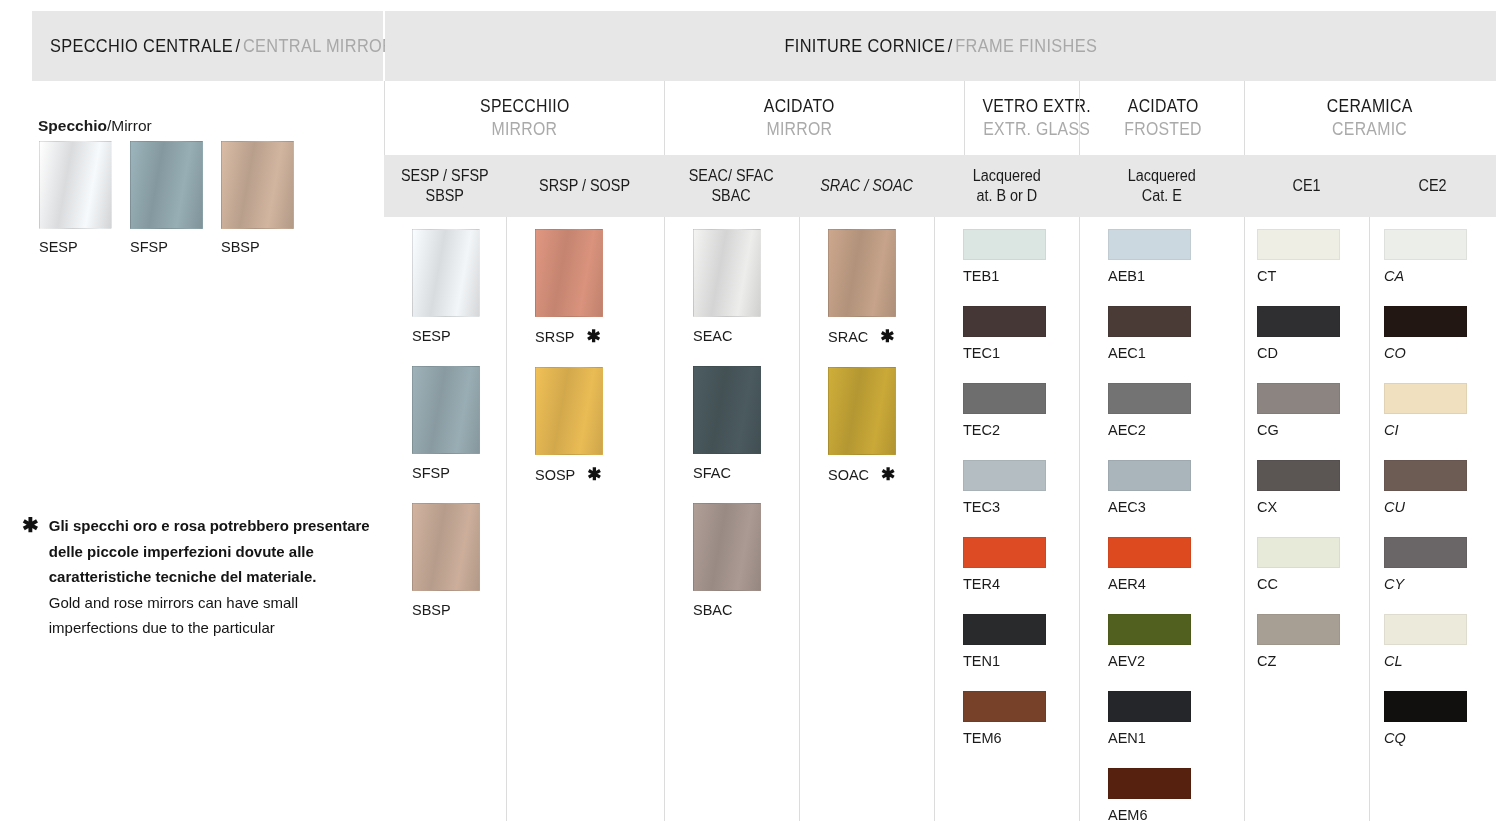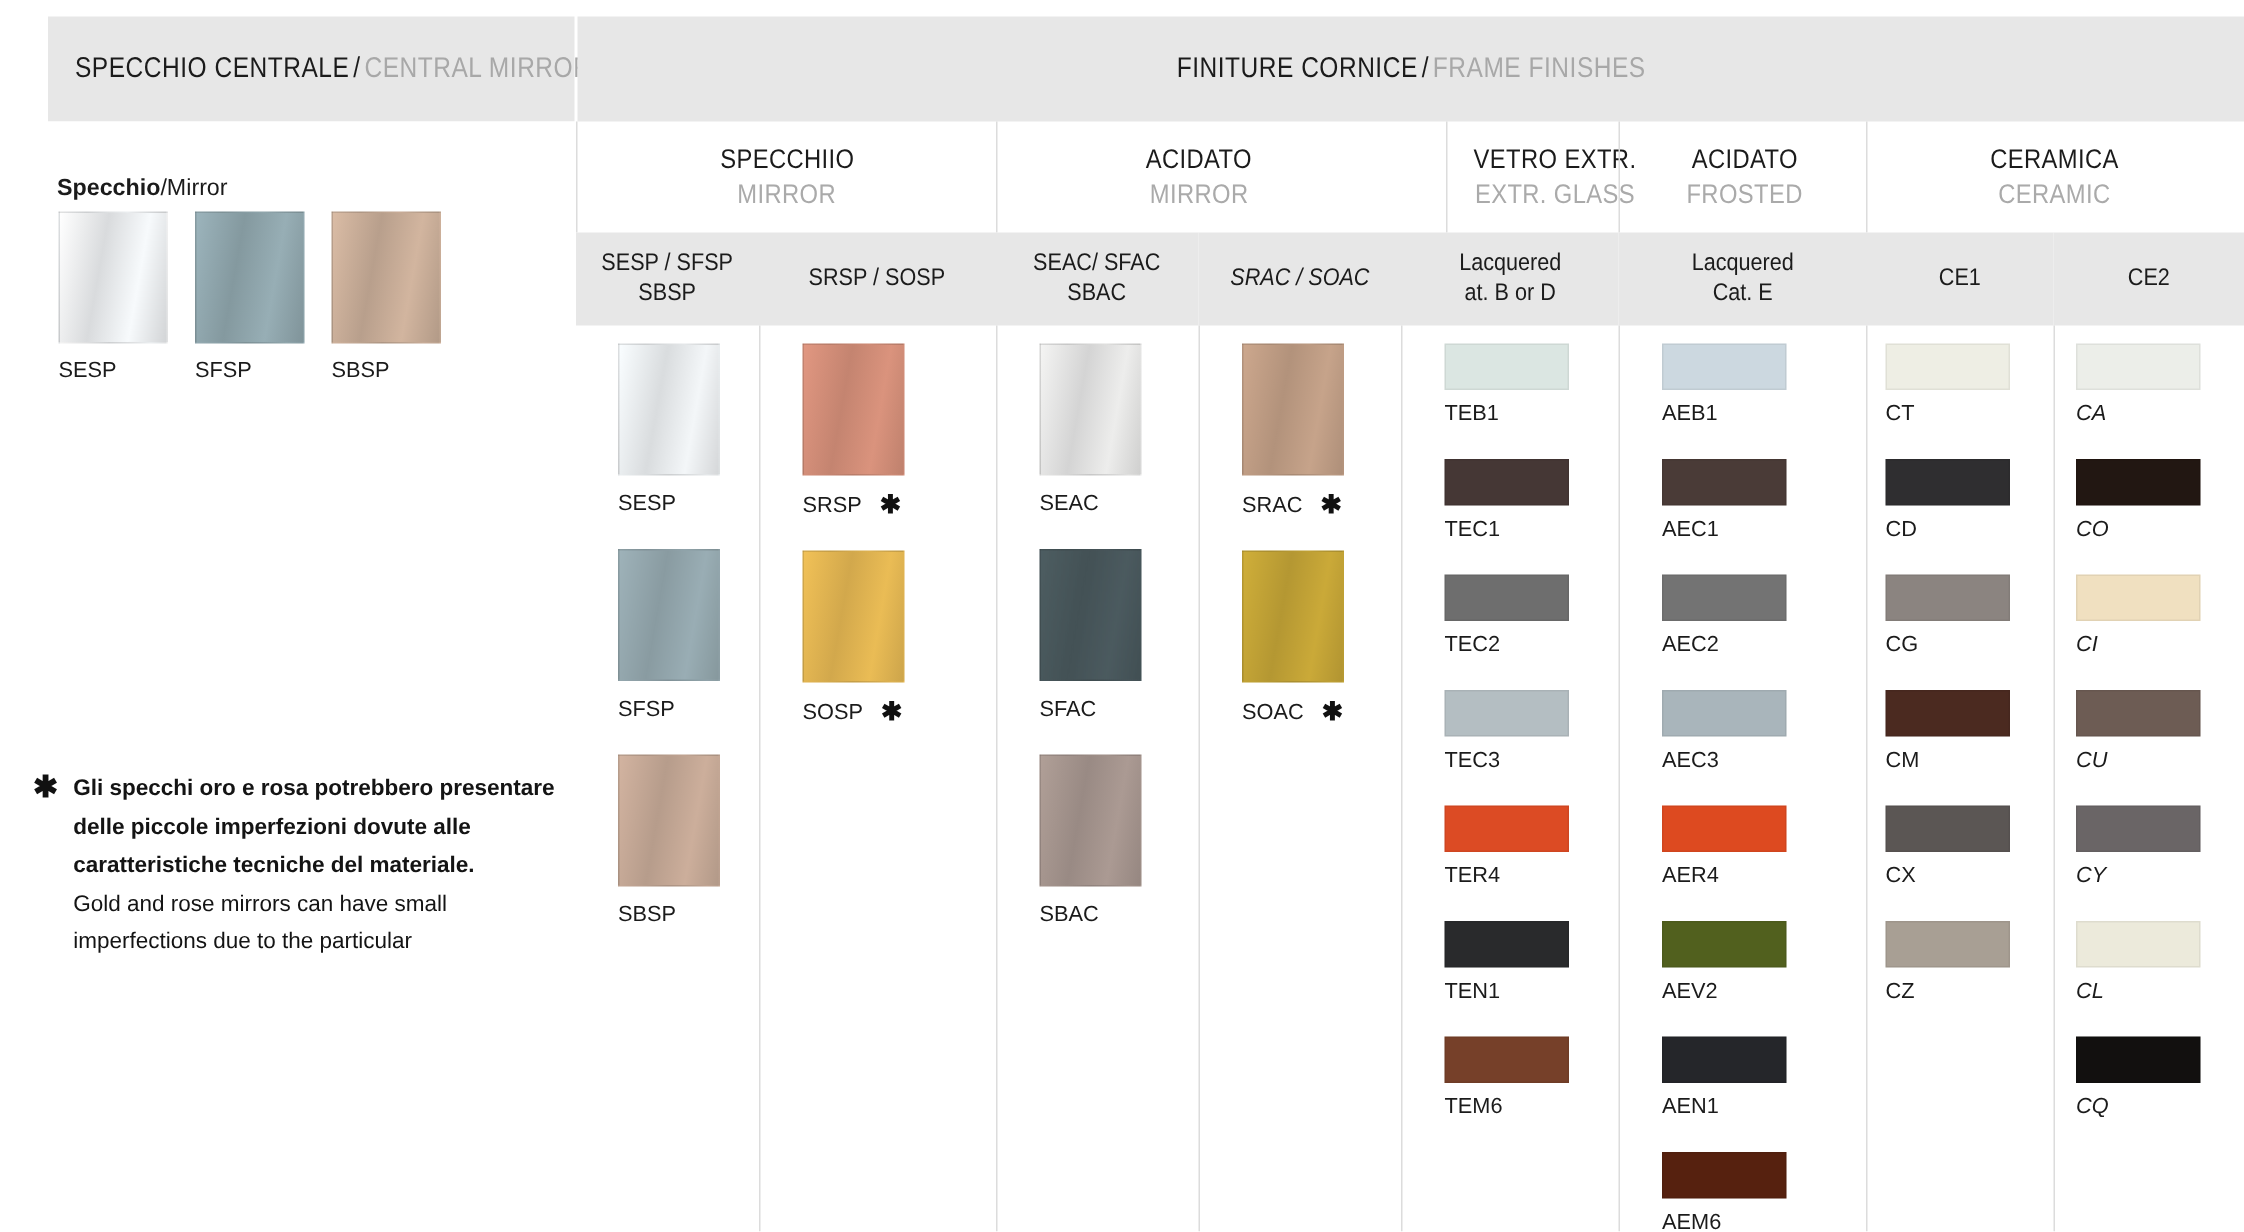--- a/index.html
+++ b/index.html
@@ -472,29 +472,29 @@
                 <span>CD</span>
               </div>
             </div>
             <div class="item">
               <div class="sw" style="background: rgb(139, 132, 128);"></div>
               <div class="sw-lbl">
                 <span>CG</span>
               </div>
             </div>
             <div class="item">
-              <div class="sw" style="background: rgb(75, 42, 32);"></div>
-              <div class="sw-lbl">
-                <span>CM</span>
-              </div>
-            </div>
-            <div class="item">
               <div class="sw" style="background: rgb(91, 86, 84);"></div>
               <div class="sw-lbl">
                 <span>CX</span>
+              </div>
+            </div>
+            <div class="item">
+              <div class="sw" style="background: rgb(232, 234, 217);"></div>
+              <div class="sw-lbl">
+                <span>CC</span>
               </div>
             </div>
             <div class="item">
               <div class="sw" style="background: rgb(168, 159, 148);"></div>
               <div class="sw-lbl">
                 <span>CZ</span>
               </div>
             </div>
           </div>
         </div>

